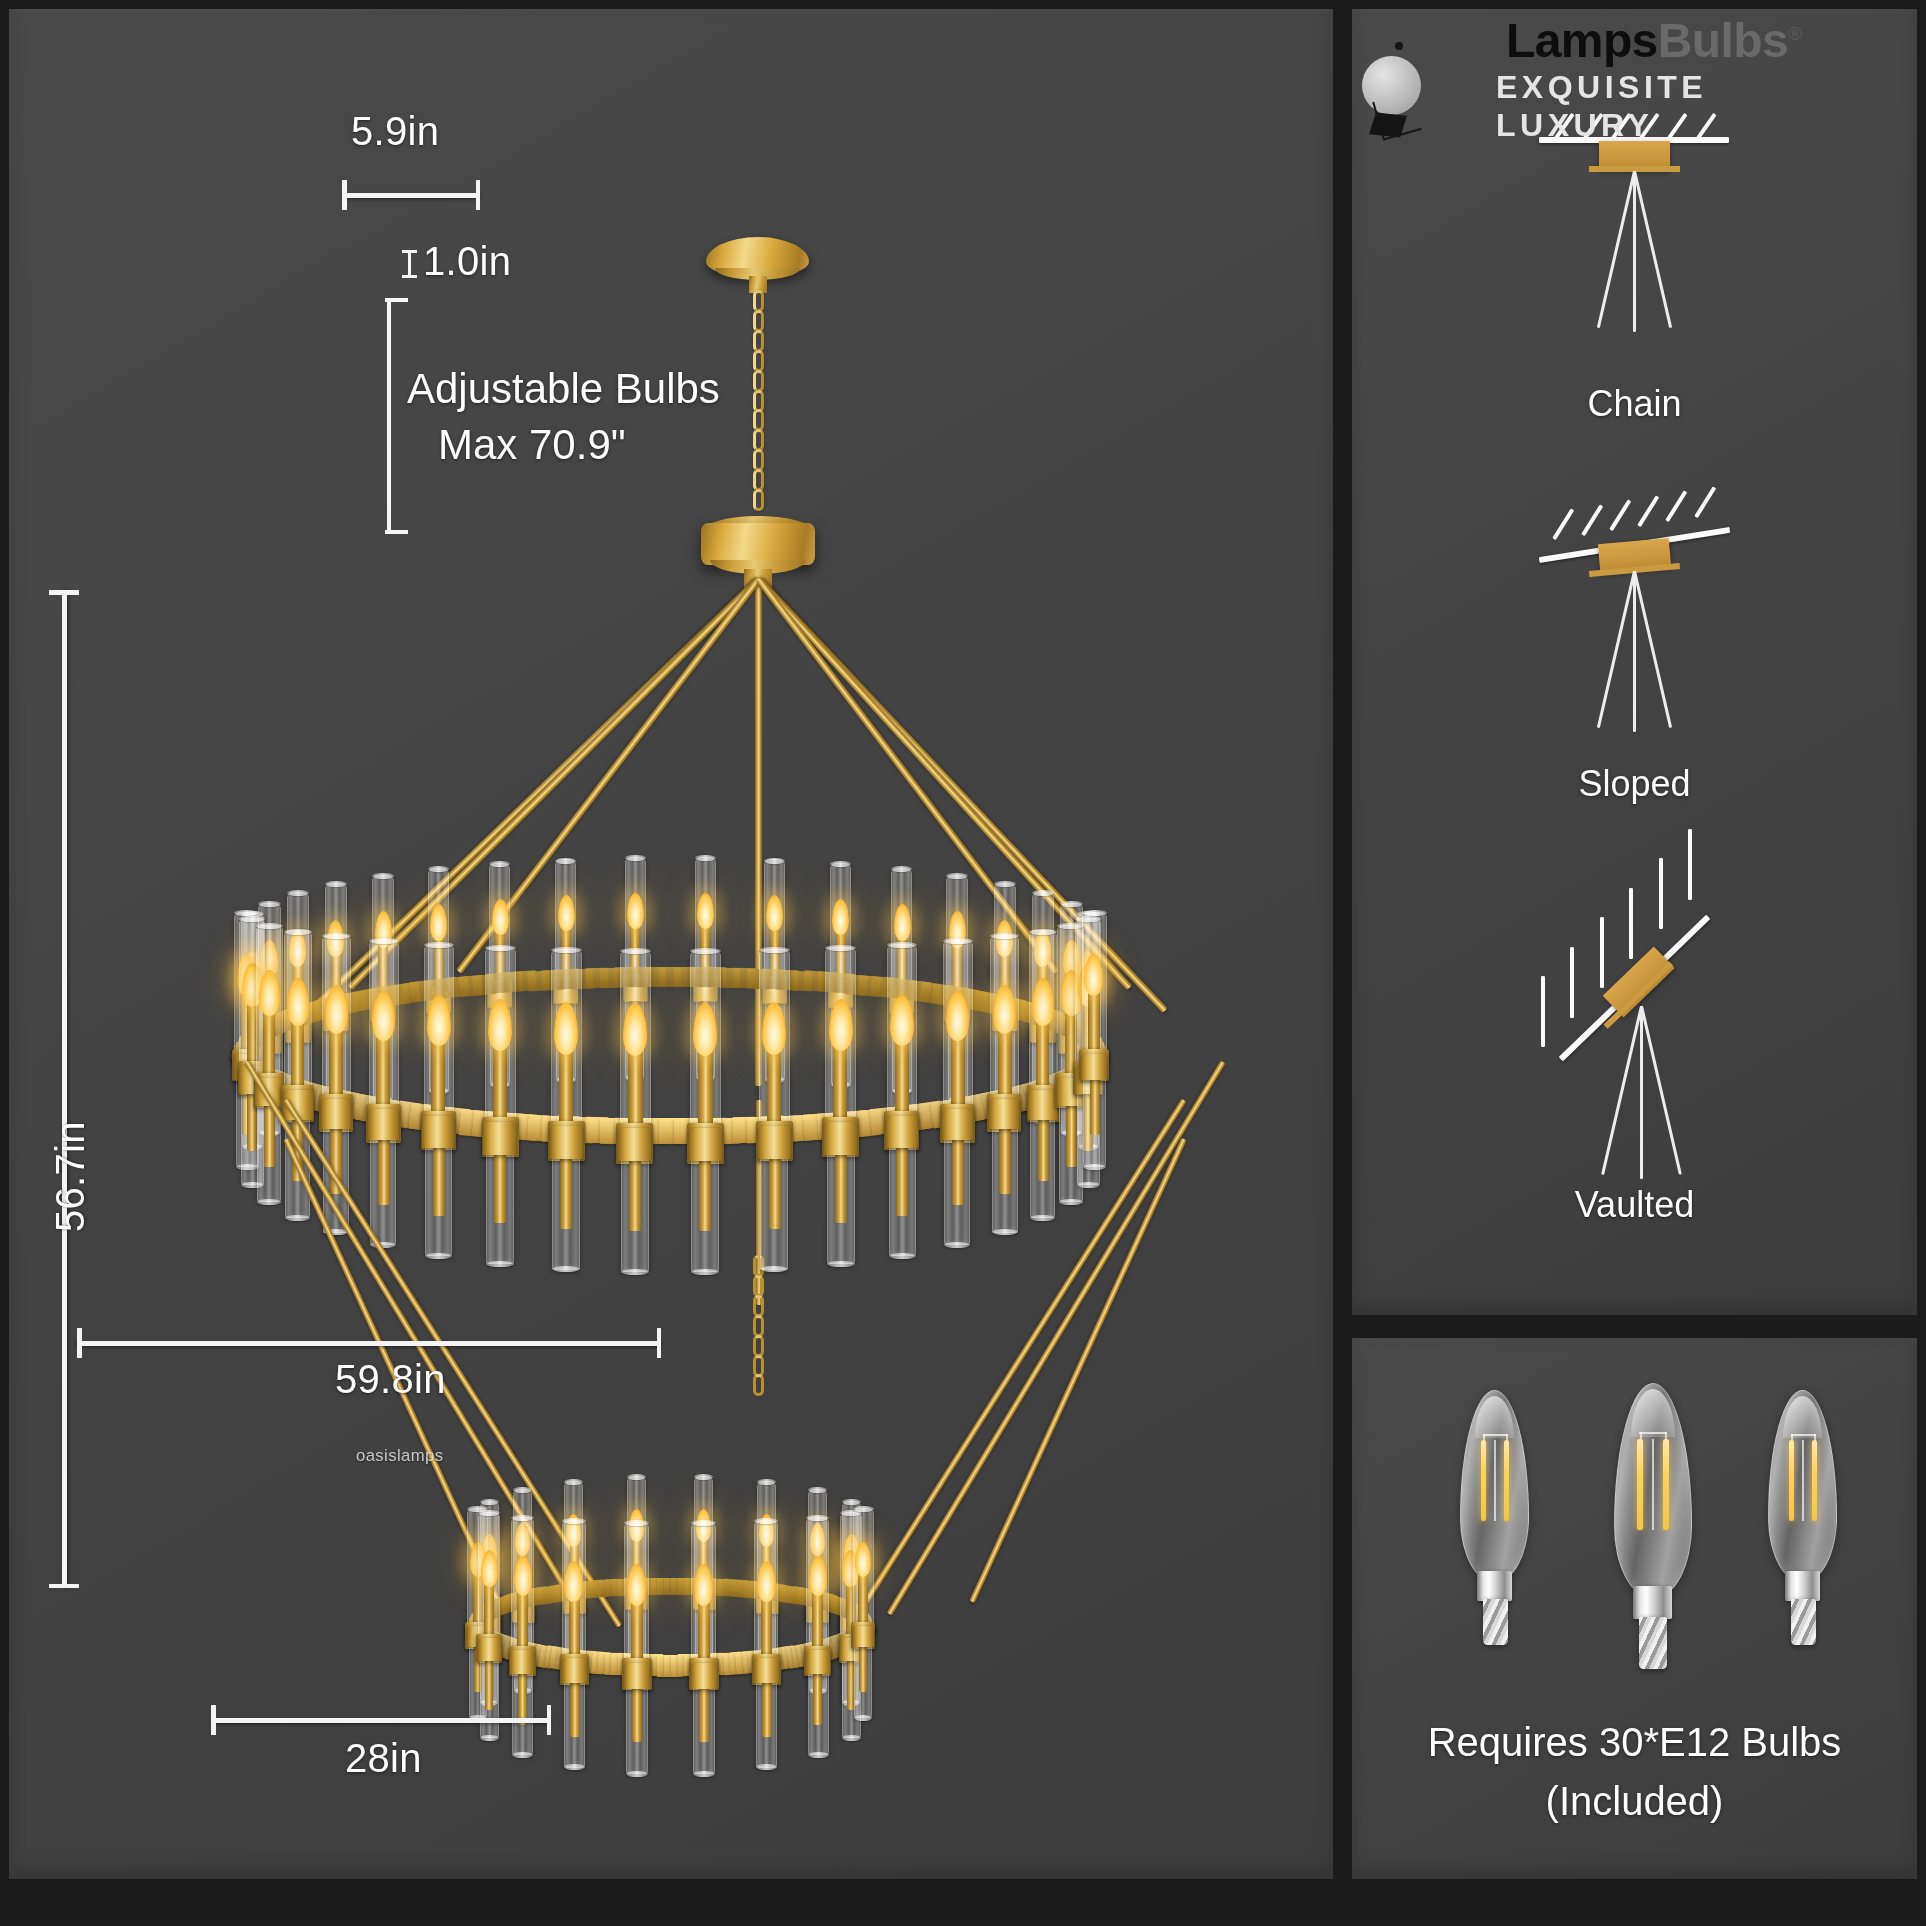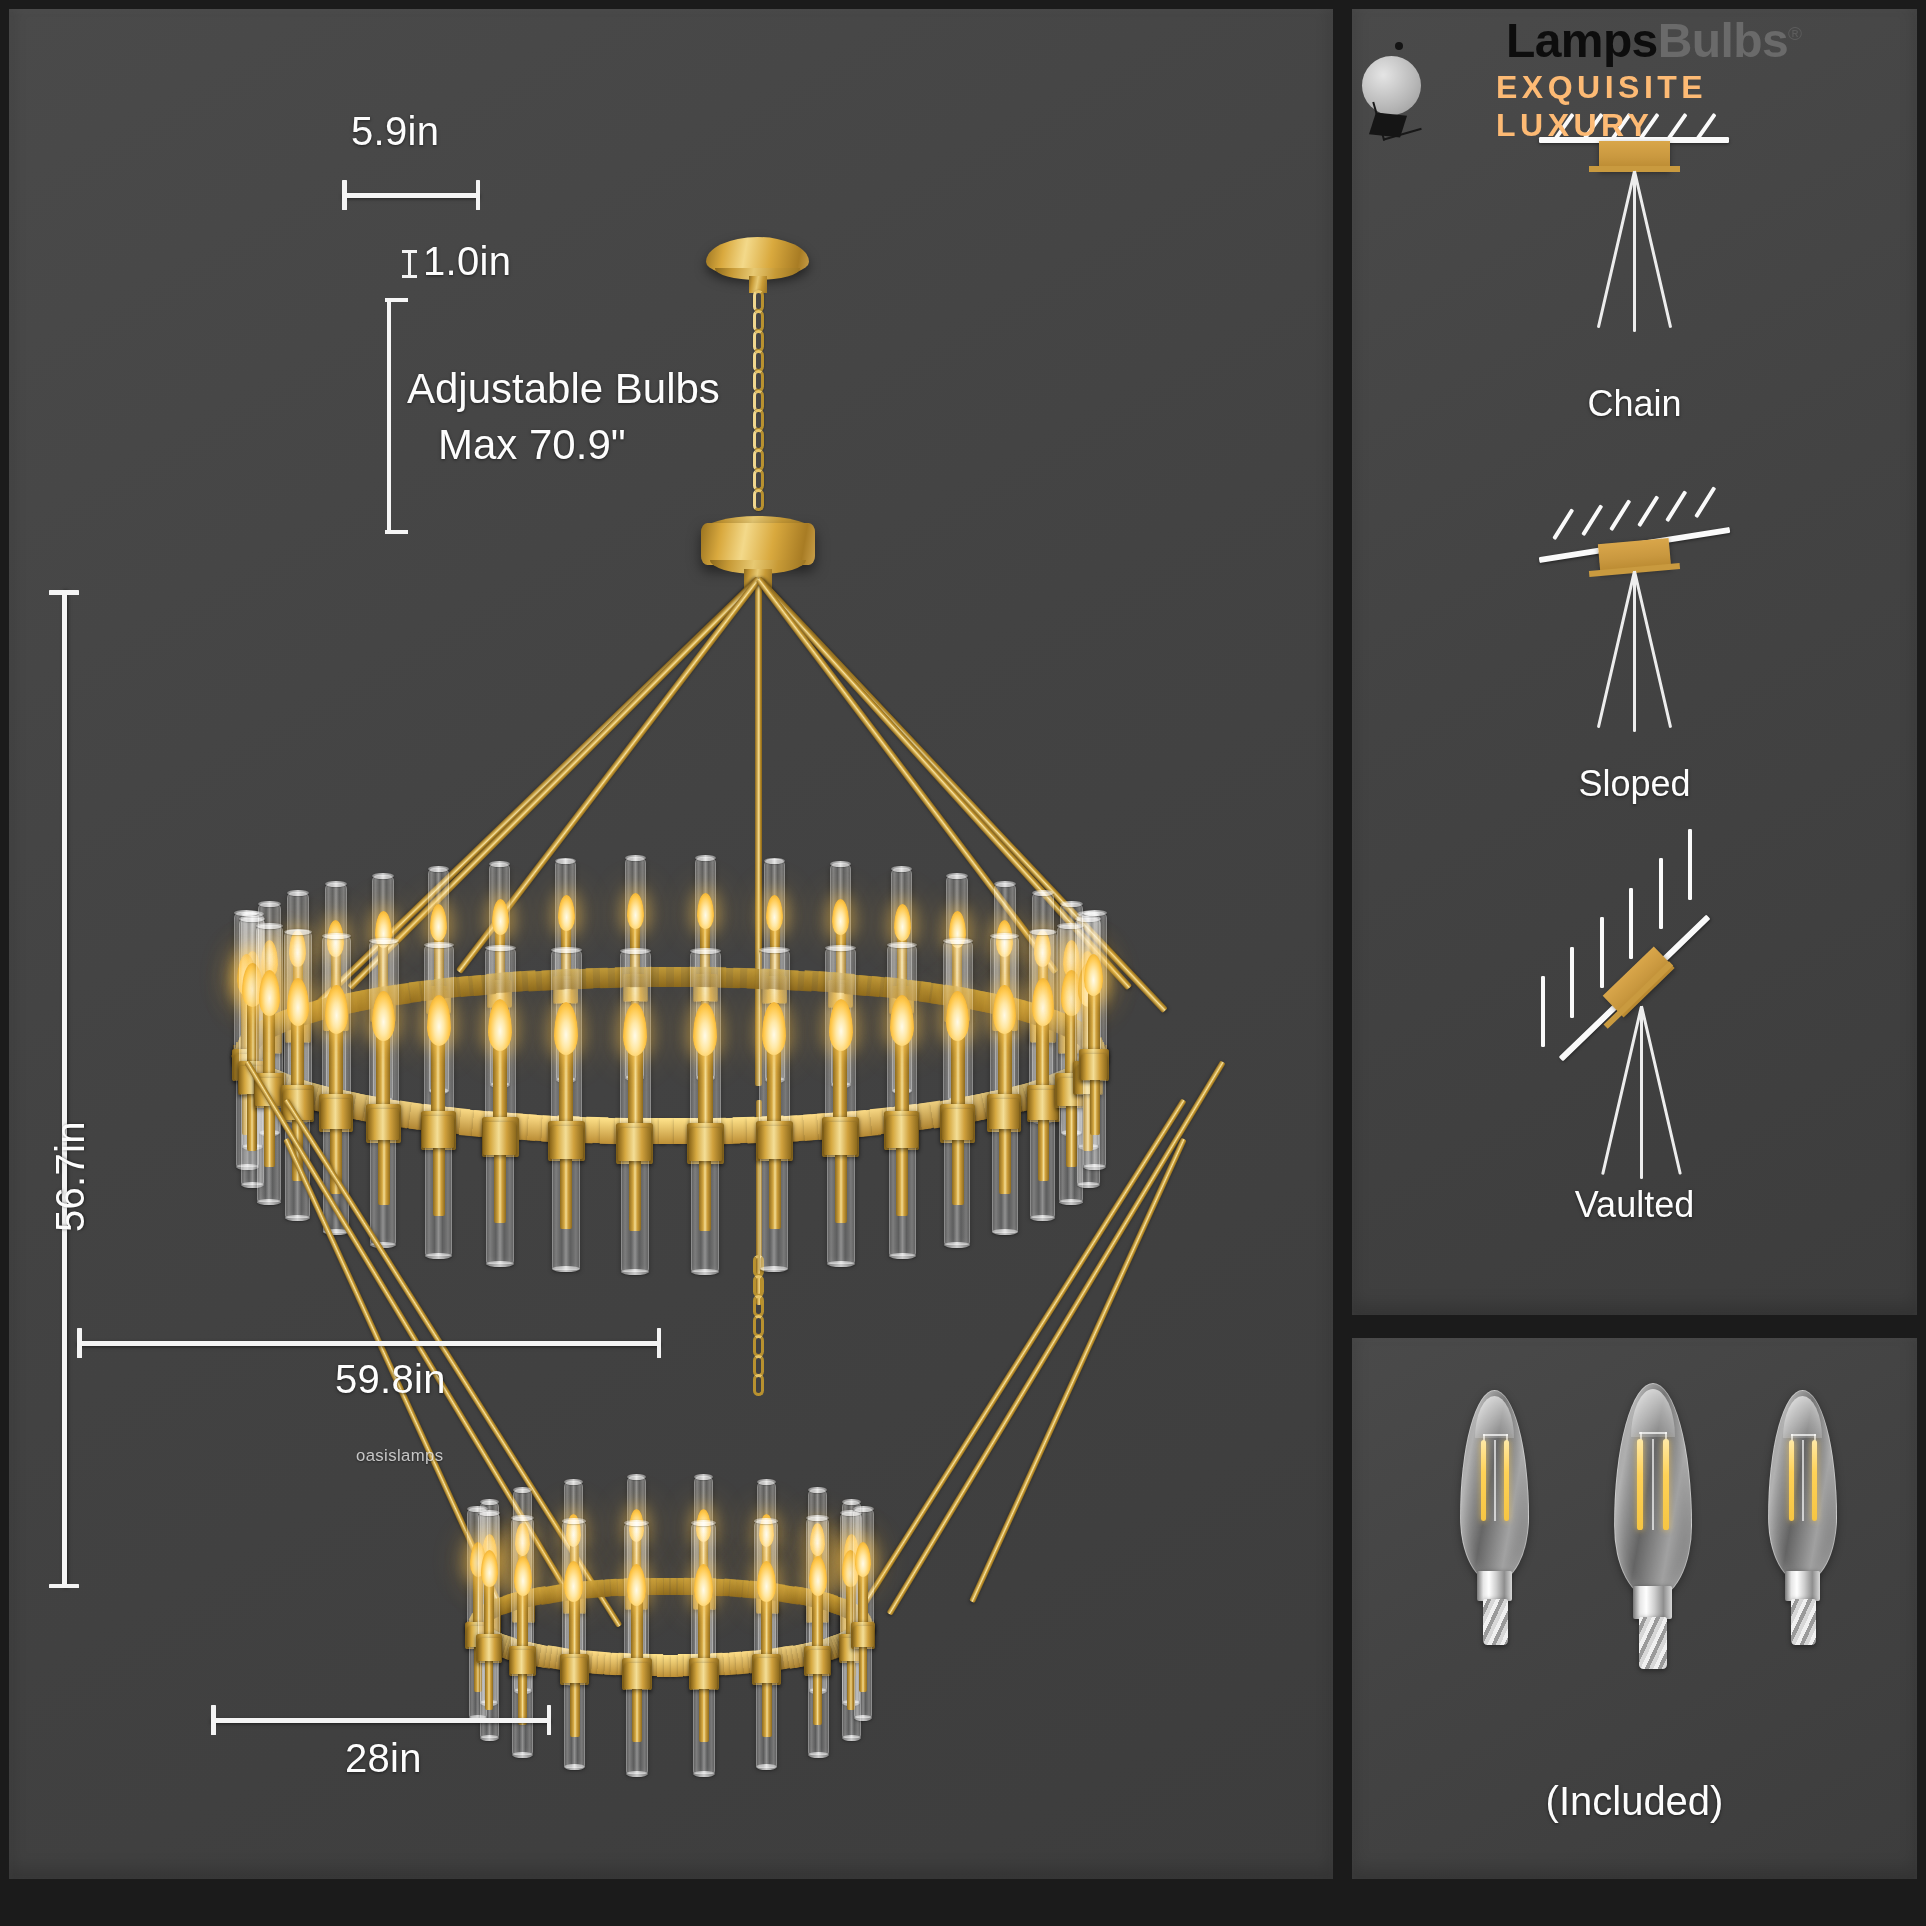--- a/index.html
+++ b/index.html
@@ -153,21 +153,21 @@
   #logo-dome { position:absolute; left:0; top:19px; width:59px; height:59px; border-radius:50%;
                background:radial-gradient(circle at 36% 32%, #f2f2f2, #c2c2c2 58%, #9c9c9c 100%); opacity:.92; }
   #logo-dot  { position:absolute; left:33px; top:5.1px; width:8.3px; height:8.3px; border-radius:50%; background:#141414; }
   #logo-stem { position:absolute; left:15.4px; top:59px; width:40px; height:40px;
                border-left:2.6px solid #181818; border-bottom:2.6px solid #181818;
                transform:rotate(-16deg); }
   #logo-shade{ position:absolute; left:10.3px; top:77px; width:32px; height:22px;
                background:#151515; transform:skewX(-12deg) rotate(6deg); }
 
   #tagline { position:absolute; left:1496px; top:69px; z-index:29;
-             font-size:32px; font-weight:700; color:#fdba74; letter-spacing:4.5px; line-height:1.18; }
+             font-size:32px; font-weight:700; color:#e5e5e5; letter-spacing:4.5px; line-height:1.18; }
 
   #ceiling-title { position:absolute; left:1352px; top:40px; width:565px; text-align:center;
              font-size:49px; font-style:italic; font-weight:400; color:#fbfbfb;
              text-shadow:0 1.3px 4.5px rgba(0,0,0,.55); z-index:28; white-space:nowrap; }
 </style>
 </head>
 <body>
 
 <div id="root">
 
@@ -1215,20 +1215,21 @@
           <div class="fil-bar" style="left: 22.5px; top: 44px; width: 25px;"></div>
           <div class="fil-stem" style="left: 23px; top: 44px; height: 14.8px;"></div>
           <div class="fil-stem" style="left: 46px; top: 44px; height: 14.8px;"></div>
           <div class="fil" style="left: 20.5px; top: 50px; width: 5.1px; height: 81px;"></div>
           <div class="fil" style="left: 44px; top: 50px; width: 5.1px; height: 81px;"></div>
           <div class="fil-stem" style="left: 34px; top: 50px; height: 81px;"></div>
           <div class="base" style="left: 17.3px; top: 181px; width: 35px; height: 29.5px;"></div>
           <div class="screw" style="left: 22.5px; top: 209px; width: 25px; height: 46px;"></div>
         </div>
       </div>
+    <div class="bulb-caption wtxt" style="top:379px;">Requires 30*E12 Bulbs</div>
     <div class="bulb-caption wtxt" style="top:438px;">(Included)</div>
   </div>
 
   <div id="logo-mark">
     <div id="logo-dome"></div>
     <div id="logo-dot"></div>
     <div id="logo-stem"></div>
     <div id="logo-shade"></div>
   </div>
 

